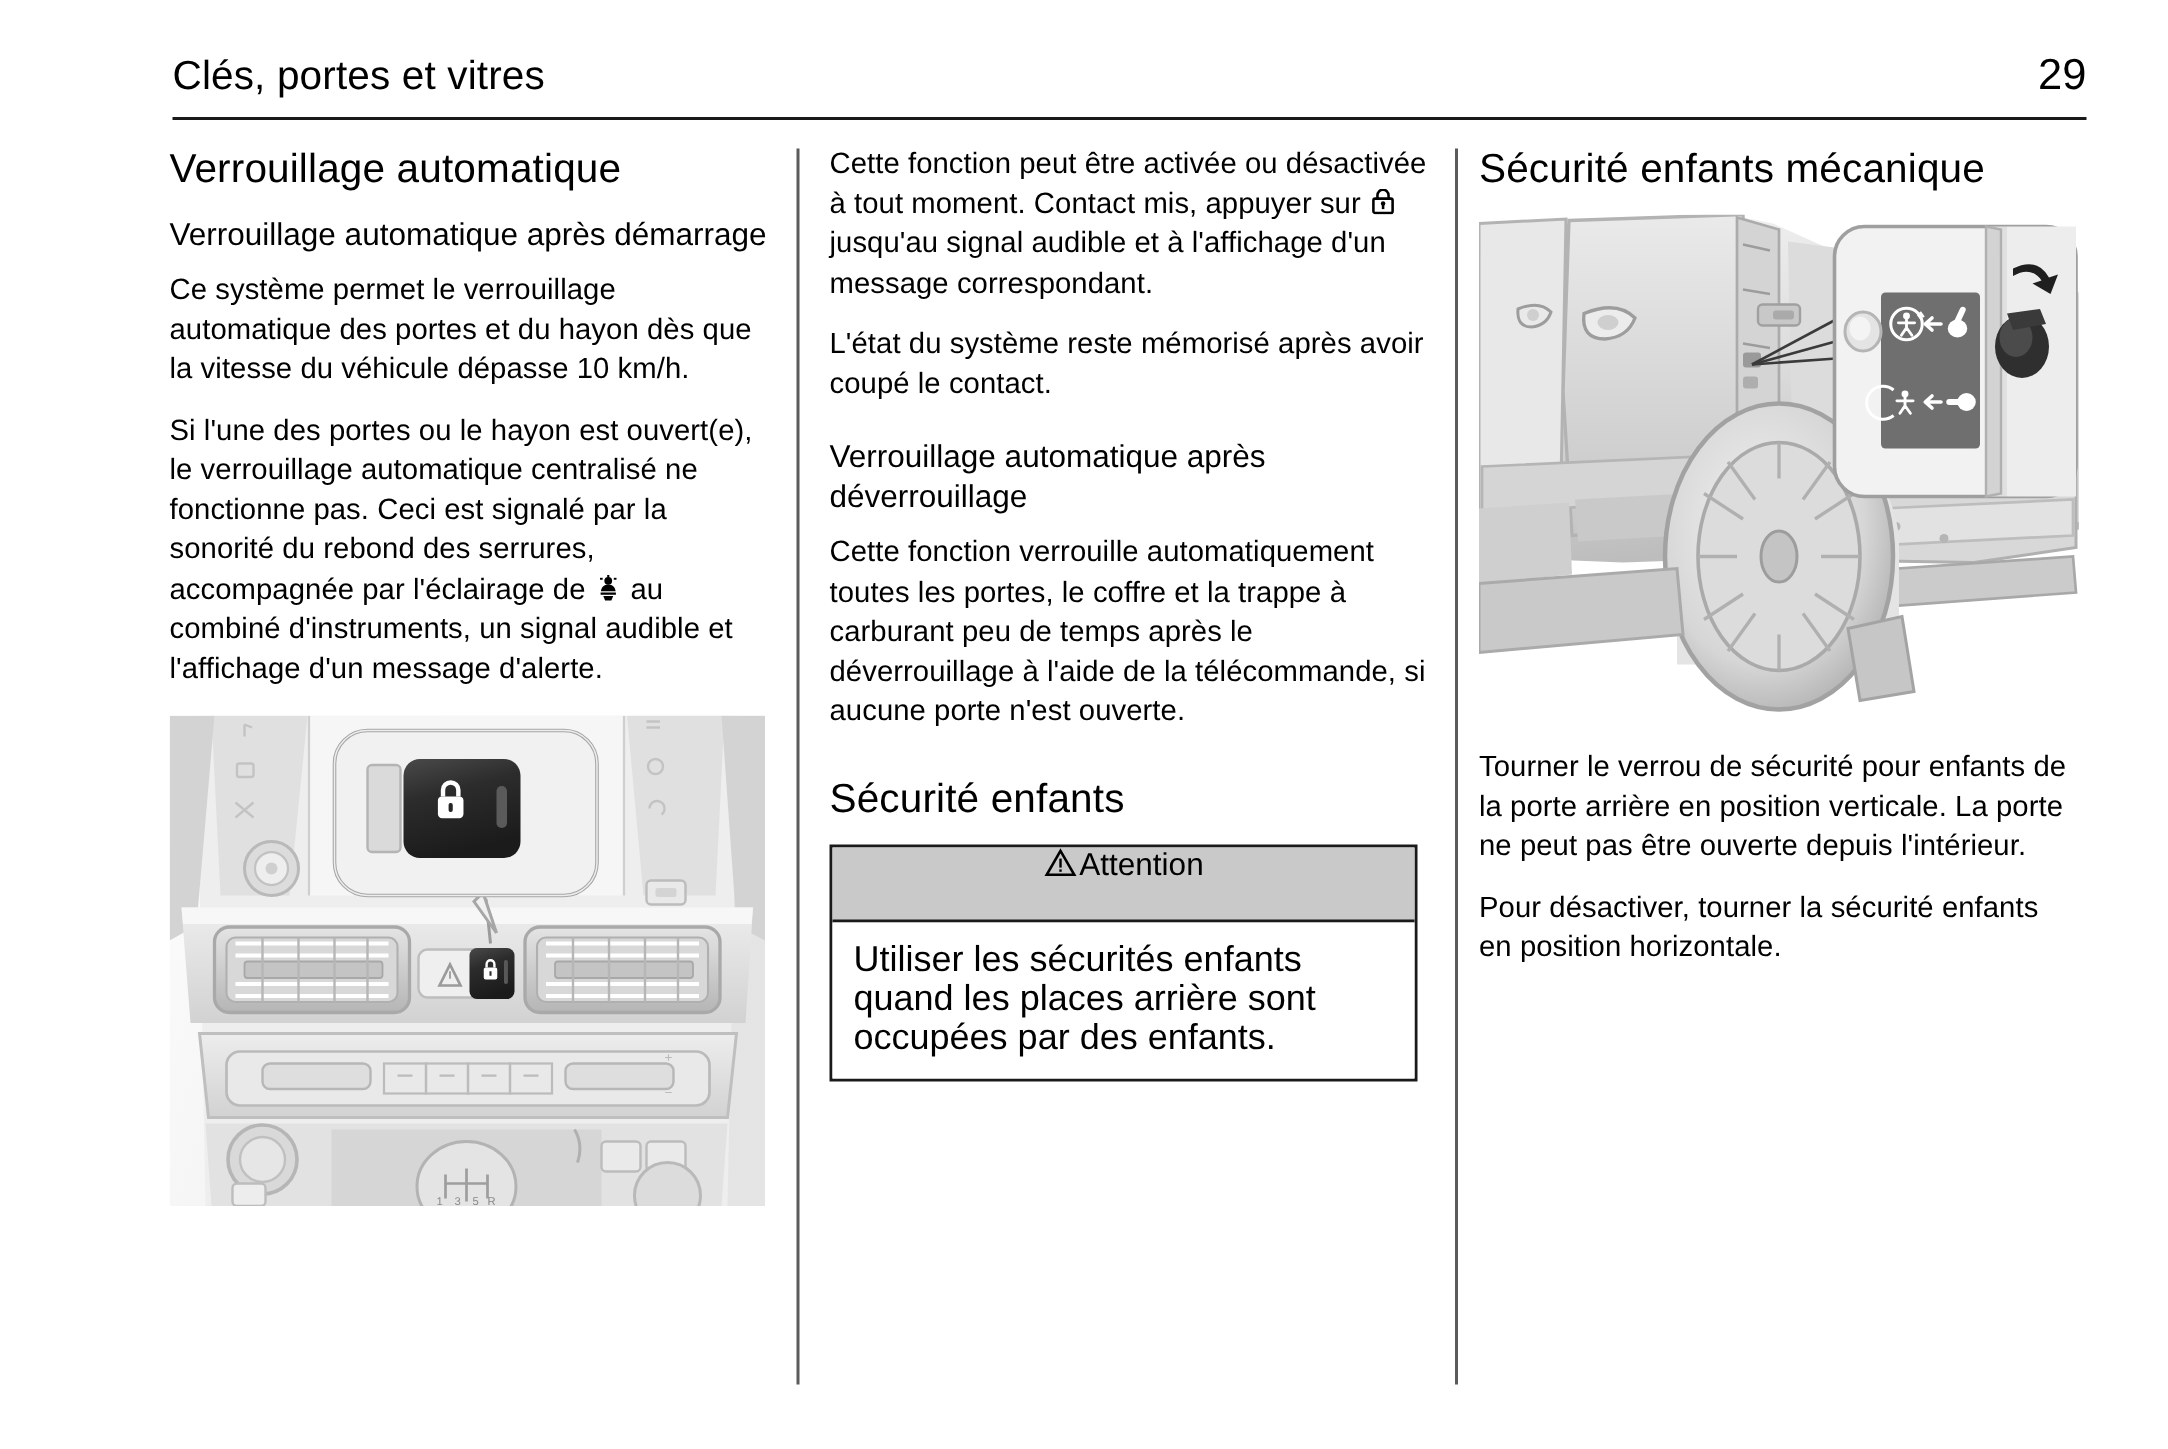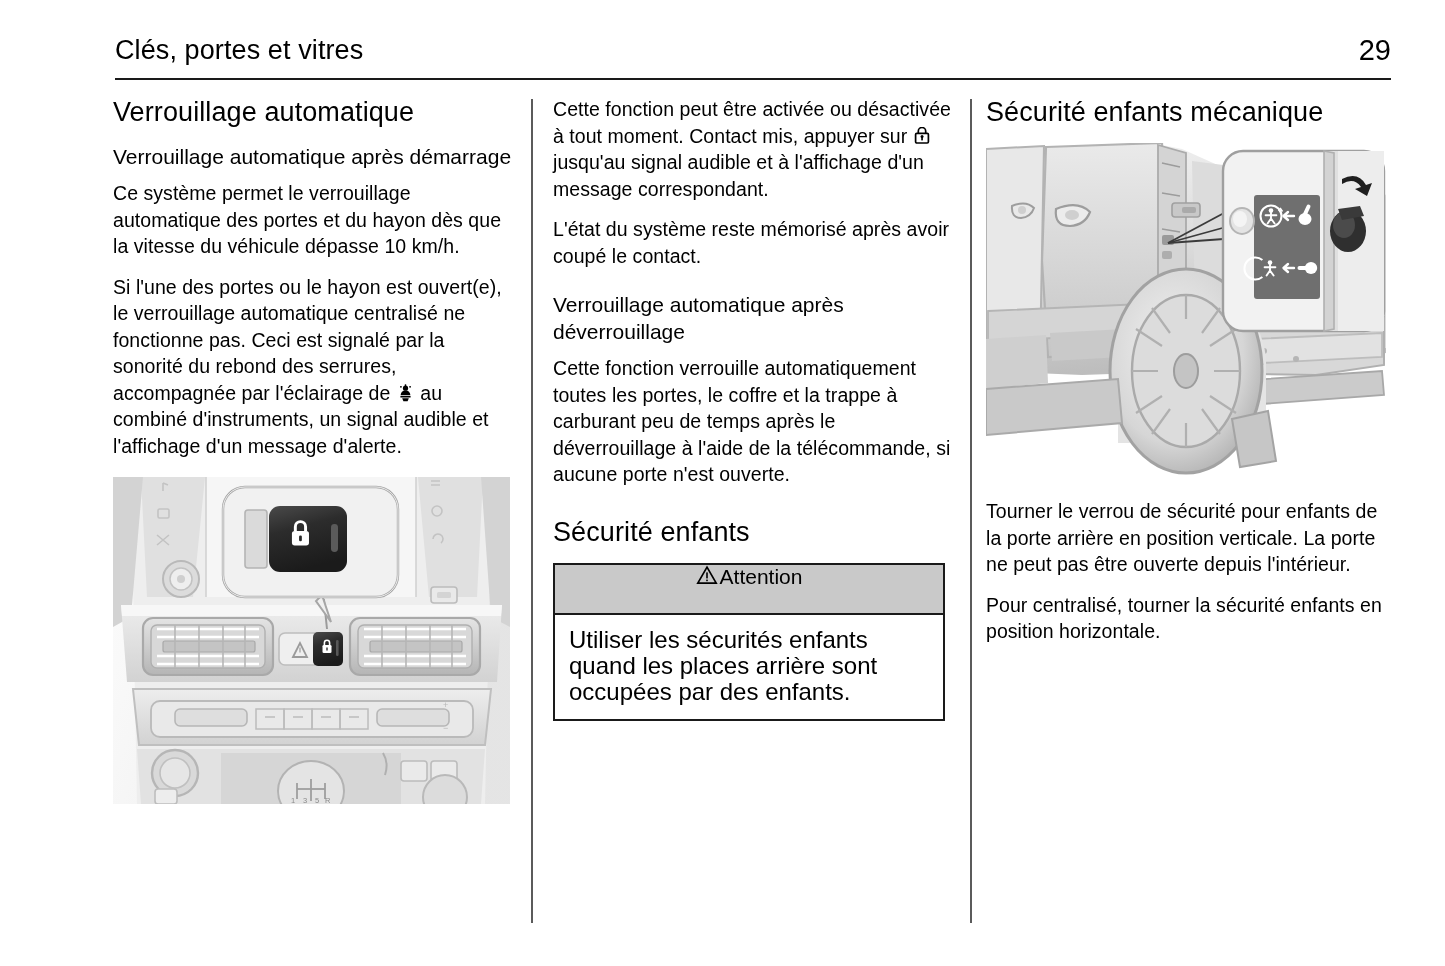--- a/index.html
+++ b/index.html
@@ -560,17 +560,17 @@
           <path d="M356 36 q16 -8 24 6 l6 -2 l-5 13 l-12 -7 l6 -2 q-7 -10 -19 -3 Z" fill="#1f1f1f"></path>
 
           <ellipse cx="256" cy="78" rx="12" ry="13" fill="#e4e4e4" stroke="#b5b5b5" stroke-width="2"></ellipse>
           <ellipse cx="254" cy="76" rx="7" ry="8" fill="#f4f4f4"></ellipse>
         </g>
       </svg>
     </div>
 
     <p class="body-text">Tourner le verrou de sécurité pour enfants de la porte arrière en position verticale. La porte ne peut pas être ouverte depuis l'intérieur.</p>
 
-    <p class="body-text">Pour centralisé, tourner la sécurité enfants en position horizontale.</p>
+    <p class="body-text">Pour désactiver, tourner la sécurité enfants en position horizontale.</p>
 
   </div>
 
 </div>
 
 </body></html>

